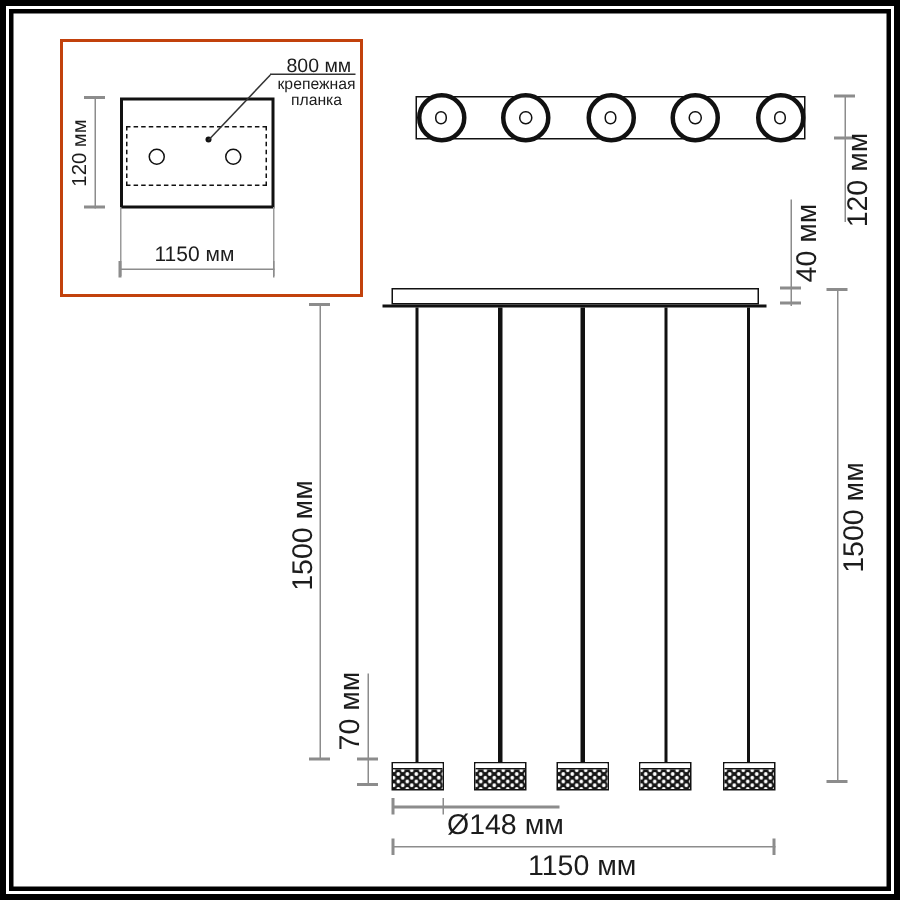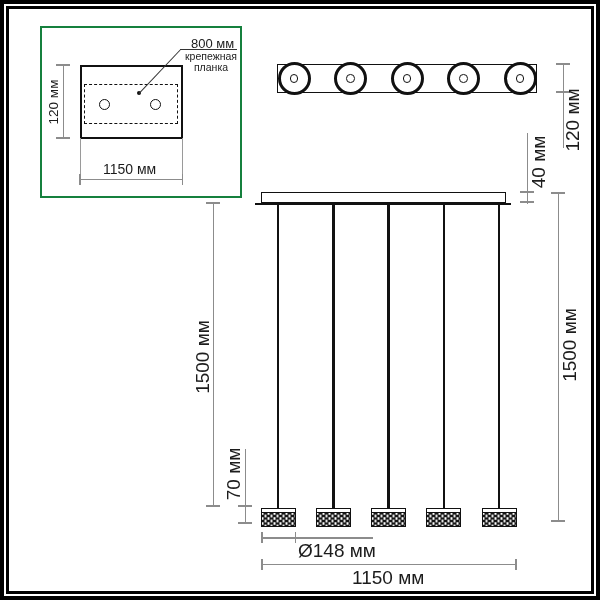--- a/index.html
+++ b/index.html
@@ -42,21 +42,21 @@
 
   .wire{position:absolute;width:2.5px;background:#111;}
   .dashedrect{position:absolute;border:1.7px dashed #111;box-sizing:border-box;}
   .leader{position:absolute;height:1.3px;background:#333;transform-origin:left center;}
 </style>
 </head>
 <body>
 
 <div id="canvas">
 
-  <div class="abs" style="left:40px;top:26px;width:202px;height:172px;border:2px solid #15803d;background:#fff;">
+  <div class="abs" style="left:40px;top:26px;width:202px;height:172px;border:2px solid #c2410c;background:#fff;">
 
     <div class="abs stroke" style="left:38px;top:36.5px;width:103px;height:74px;border-width:2.4px;"></div>
 
     <div class="dashedrect" style="left:42px;top:55.5px;width:94px;height:40px;"></div>
 
     <div class="circle" style="left:57px;top:71px;width:11px;height:11px;border:1.9px solid #111;"></div>
     <div class="circle" style="left:108px;top:71px;width:11px;height:11px;border:1.9px solid #111;"></div>
 
     <div class="abs blackbar" style="left:94.5px;top:63px;width:4px;height:4px;border-radius:50%;"></div>
     <div class="leader" style="left:97px;top:64.5px;width:60px;transform:rotate(-46.5deg);"></div>

